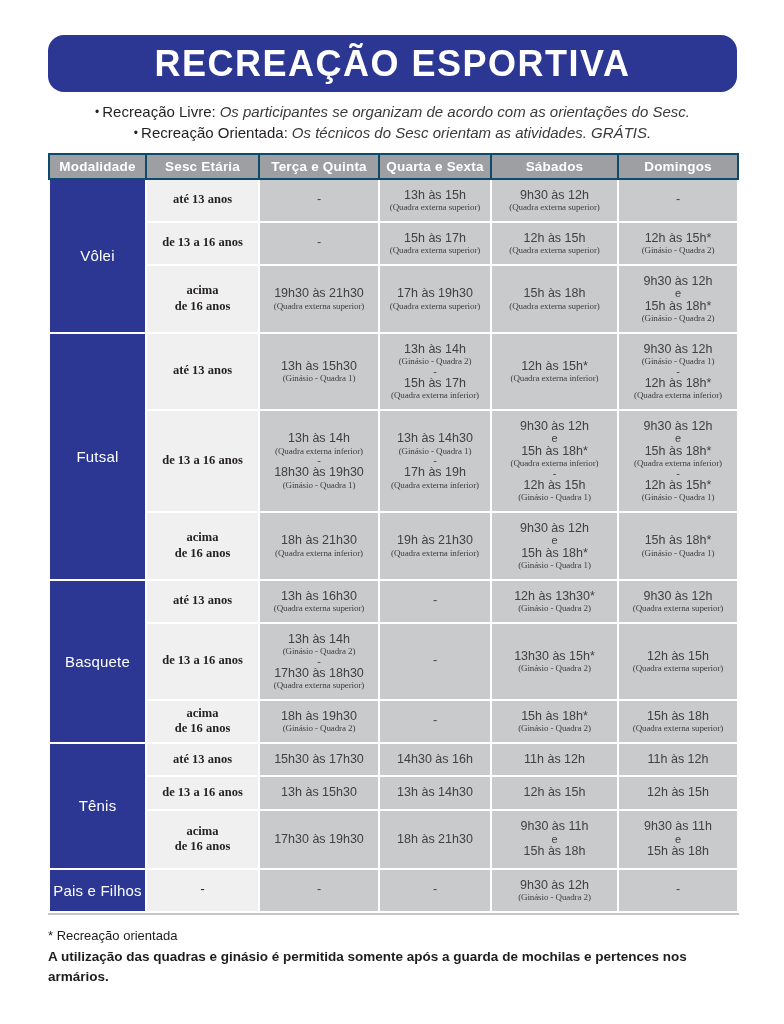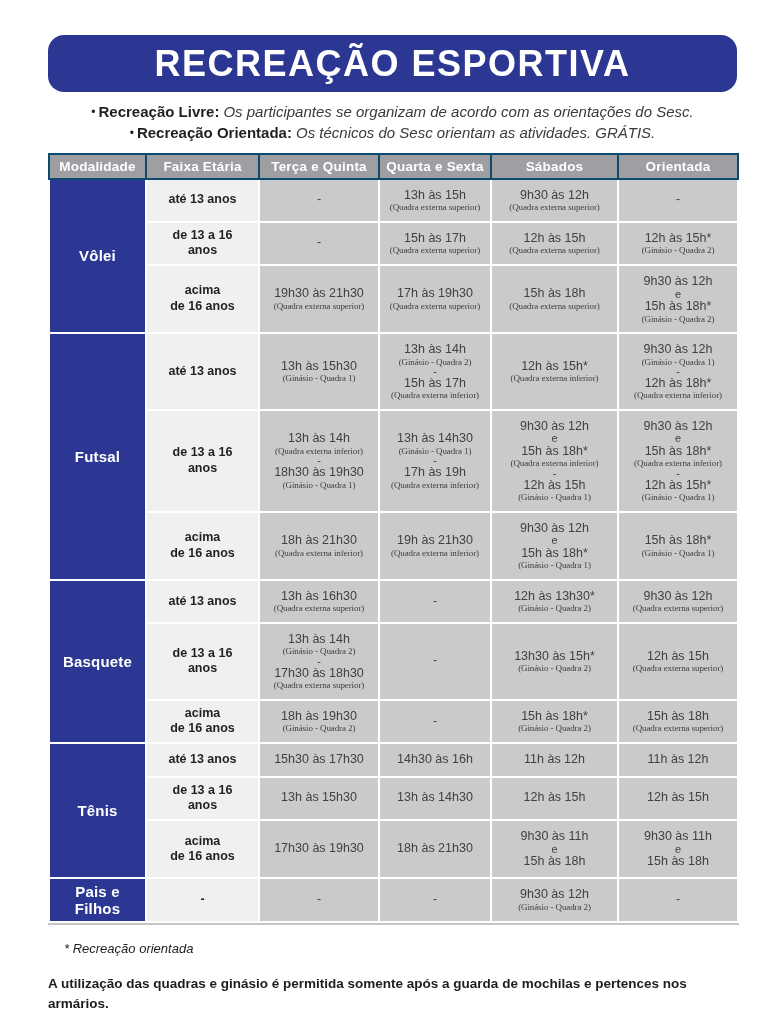--- a/index.html
+++ b/index.html
@@ -11,35 +11,35 @@
   }
   *{box-sizing:border-box;}
   html,body{margin:0;padding:0;}
   body{font-family:"Liberation Sans",sans-serif;background:#fff;}
   .page{width:784px;height:1024px;background:#fff;overflow:hidden;position:relative;}
   .content{padding:35px 47px 0 48px;}
   .banner{background:var(--navy);border-radius:16px;height:57px;display:flex;align-items:center;justify-content:center;margin-bottom:9px;}
   .banner h1{color:#fff;font-size:36px;font-weight:bold;letter-spacing:1.5px;margin:1px;white-space:nowrap;}
   .intro{text-align:center;color:#231f20;font-size:15px;line-height:1.42;margin-bottom:9px;}
   .intro .bullet{font-size:12px;vertical-align:1px;margin-right:3px;}
-  .intro b{font-weight:bold;margin-right:4px;}
+  .intro b{font-weight:normal;margin-right:4px;}
   .intro i{font-style:italic;color:#3a3a3c;}
   table.sched{border-collapse:collapse;table-layout:fixed;width:689px;box-shadow:0 2px 0 #c4c6c8;}
   .sched th{background:var(--header-gray);color:#fff;font-size:13.5px;font-weight:600;padding:4px 2px;border:2px solid #0c4a6e;letter-spacing:0.2px;}
   .sched td{border:2px solid #fff;text-align:center;vertical-align:middle;}
-  .sched td.modality{background:var(--navy);color:#fff;font-weight:bold;font-size:15px;letter-spacing:0.2px;}
-  .sched td.age{background:var(--age-bg);color:#231f20;font-weight:bold;font-size:12.5px;white-space:pre-line;line-height:1.25;padding:5px 10px;}
+  .sched td.modality{background:var(--navy);color:#fff;font-weight:normal;font-size:15px;letter-spacing:0.2px;}
+  .sched td.age{background:var(--age-bg);color:#231f20;font-weight:bold;font-size:12.5px;white-space:pre-line;line-height:1.25;padding:5px 10px;font-family:Liberation Serif, serif;}
   .sched td.slot{background:var(--cell-gray);color:var(--text-dark);padding:8px 2px;}
   .ln{line-height:1.25;}
   .ln.time{font-size:12.5px;}
   .ln.venue{font-size:9px;line-height:1.05;white-space:nowrap;letter-spacing:-0.1px;font-family:Liberation Serif, serif;}
   .ln.conj{font-size:11px;line-height:0.85;}
   .ln.sep{font-size:11px;line-height:0.8;}
   .notes{margin-top:13px;color:#1d1d1f;font-size:13px;line-height:1.5;}
-  .note-italic{font-style:italic;margin:16px;}
+  .note-italic{margin:0;}
   .note-bold{font-weight:bold;margin:2px 0 0 0;font-size:13.5px;}
 </style>
 </head>
 <body>
 
 <div class="page">
   <div class="content">
 
     <div class="banner">
       <h1>RECREAÇÃO ESPORTIVA</h1>
@@ -59,25 +59,25 @@
         <col style="width:97px">
           <col style="width:113px">
           <col style="width:120px">
         <col style="width:112px">
           <col style="width:127px">
           <col style="width:120px">
       </colgroup>
       <thead>
         <tr>
           <th>Modalidade</th>
-          <th>Faixa Etária</th>
+          <th>Sesc Etária</th>
           <th>Terça e Quinta</th>
           <th>Quarta e Sexta</th>
           <th>Sábados</th>
-          <th>Orientada</th>
+          <th>Domingos</th>
         </tr>
       </thead>
       <tbody id="table-body">
           <tr>
             <td class="modality" rowspan="3">Vôlei</td>
             <td class="age">até 13 anos</td>
             <td class="slot">
               <div class="ln time">-</div>
             </td>
             <td class="slot">

